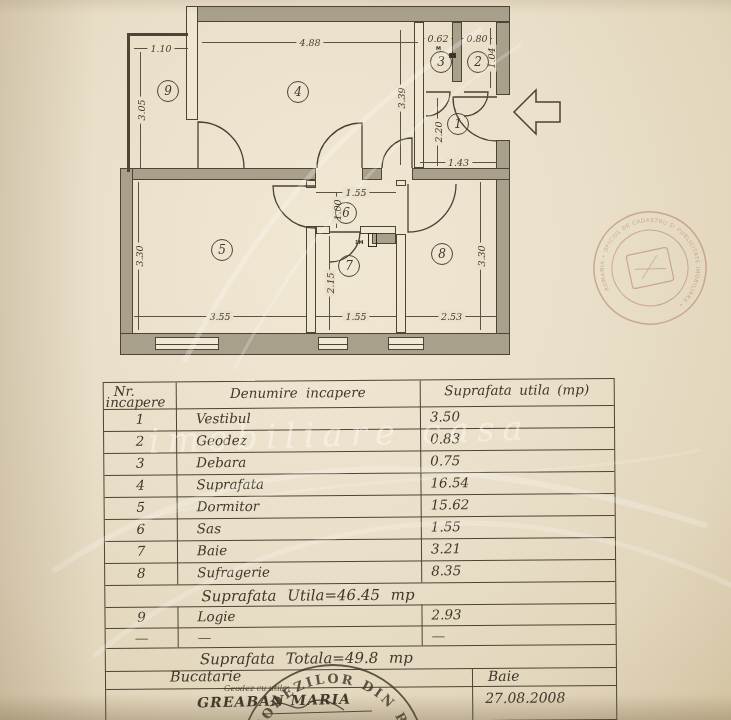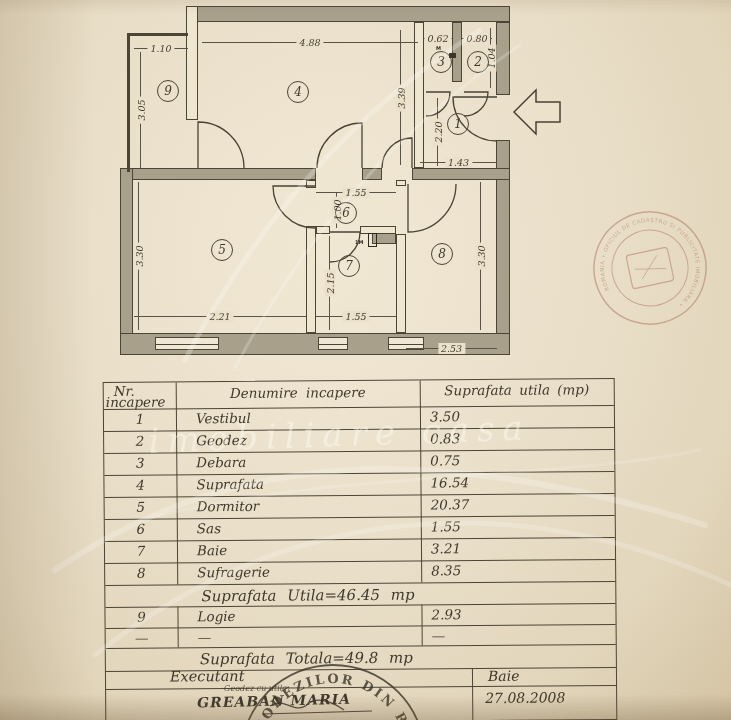--- a/index.html
+++ b/index.html
@@ -99,26 +99,26 @@
     <div class="dimh" style="left:462px;top:38px;width:30px;">
         <span>0.80</span>
       </div>
     <div class="dimh" style="left:420px;top:162px;width:77px;">
         <span>1.43</span>
       </div>
     <div class="dimh" style="left:316px;top:192px;width:80px;">
         <span>1.55</span>
       </div>
     <div class="dimh" style="left:134px;top:316px;width:172px;">
-        <span>2.21</span>
+        <span>3.55</span>
       </div>
     <div class="dimh" style="left:316px;top:316px;width:80px;">
         <span>1.55</span>
       </div>
-    <div class="dimh" style="left:406px;top:316px;width:91px;margin-top:32px;">
+    <div class="dimh" style="left:406px;top:316px;width:91px;">
         <span>2.53</span>
       </div>
 
     <div class="dimv" style="left:140px;top:52px;height:116px;">
         <span>3.05</span>
       </div>
     <div class="dimv" style="left:400px;top:30px;height:135px;">
         <span>3.39</span>
       </div>
     <div class="dimv" style="left:490px;top:28px;height:60px;">
@@ -197,21 +197,21 @@
         <span class="c3">0.75</span>
       </div>
     <div class="trow" style="top:92px;">
         <span class="c1">4</span>
         <span class="c2">Suprafata</span>
         <span class="c3">16.54</span>
       </div>
     <div class="trow" style="top:114px;">
         <span class="c1">5</span>
         <span class="c2">Dormitor</span>
-        <span class="c3">20.37</span>
+        <span class="c3">15.62</span>
       </div>
     <div class="trow" style="top:136px;">
         <span class="c1">6</span>
         <span class="c2">Sas</span>
         <span class="c3">1.55</span>
       </div>
     <div class="trow" style="top:158px;">
         <span class="c1">7</span>
         <span class="c2">Baie</span>
         <span class="c3">3.21</span>
@@ -230,21 +230,21 @@
         <span class="c3">2.93</span>
       </div>
     <div class="trow" style="top:245px;height:20px;">
         <span class="c1">—</span>
         <span class="c2">—</span>
         <span class="c3">—</span>
       </div>
 
     <span class="sumtxt" style="left:94px;top:268px;">Suprafata  Totala=49.8  mp</span>
 
-    <span style="position:absolute;left:64px;top:286px;font:italic 14.5px 'DejaVu Serif',serif;">Executant</span>
+    <span style="position:absolute;left:64px;top:286px;font:italic 14.5px 'DejaVu Serif',serif;">Bucatarie</span>
     <span style="position:absolute;left:118px;top:302px;font:italic 8px 'DejaVu Serif',serif;opacity:.85;">Geodez cu utila</span>
     <span style="position:absolute;left:91px;top:311px;font:italic bold 14px 'DejaVu Serif',serif;letter-spacing:1px;transform:rotate(-1deg);">GREABAN MARIA</span>
     <span style="position:absolute;left:382px;top:288px;font:italic 14px 'DejaVu Serif',serif;">Baie</span>
     <span style="position:absolute;left:379px;top:310px;font:italic 14px 'DejaVu Serif',serif;">27.08.2008</span>
   </div>
 
   <svg class="overlay" width="731" height="720" viewBox="0 0 731 720">
 
     <g stroke="#4a4234" stroke-width="1.3" fill="none">
       <path d="M198,168 L198,122 A46,46 0 0 1 244,168"></path>

